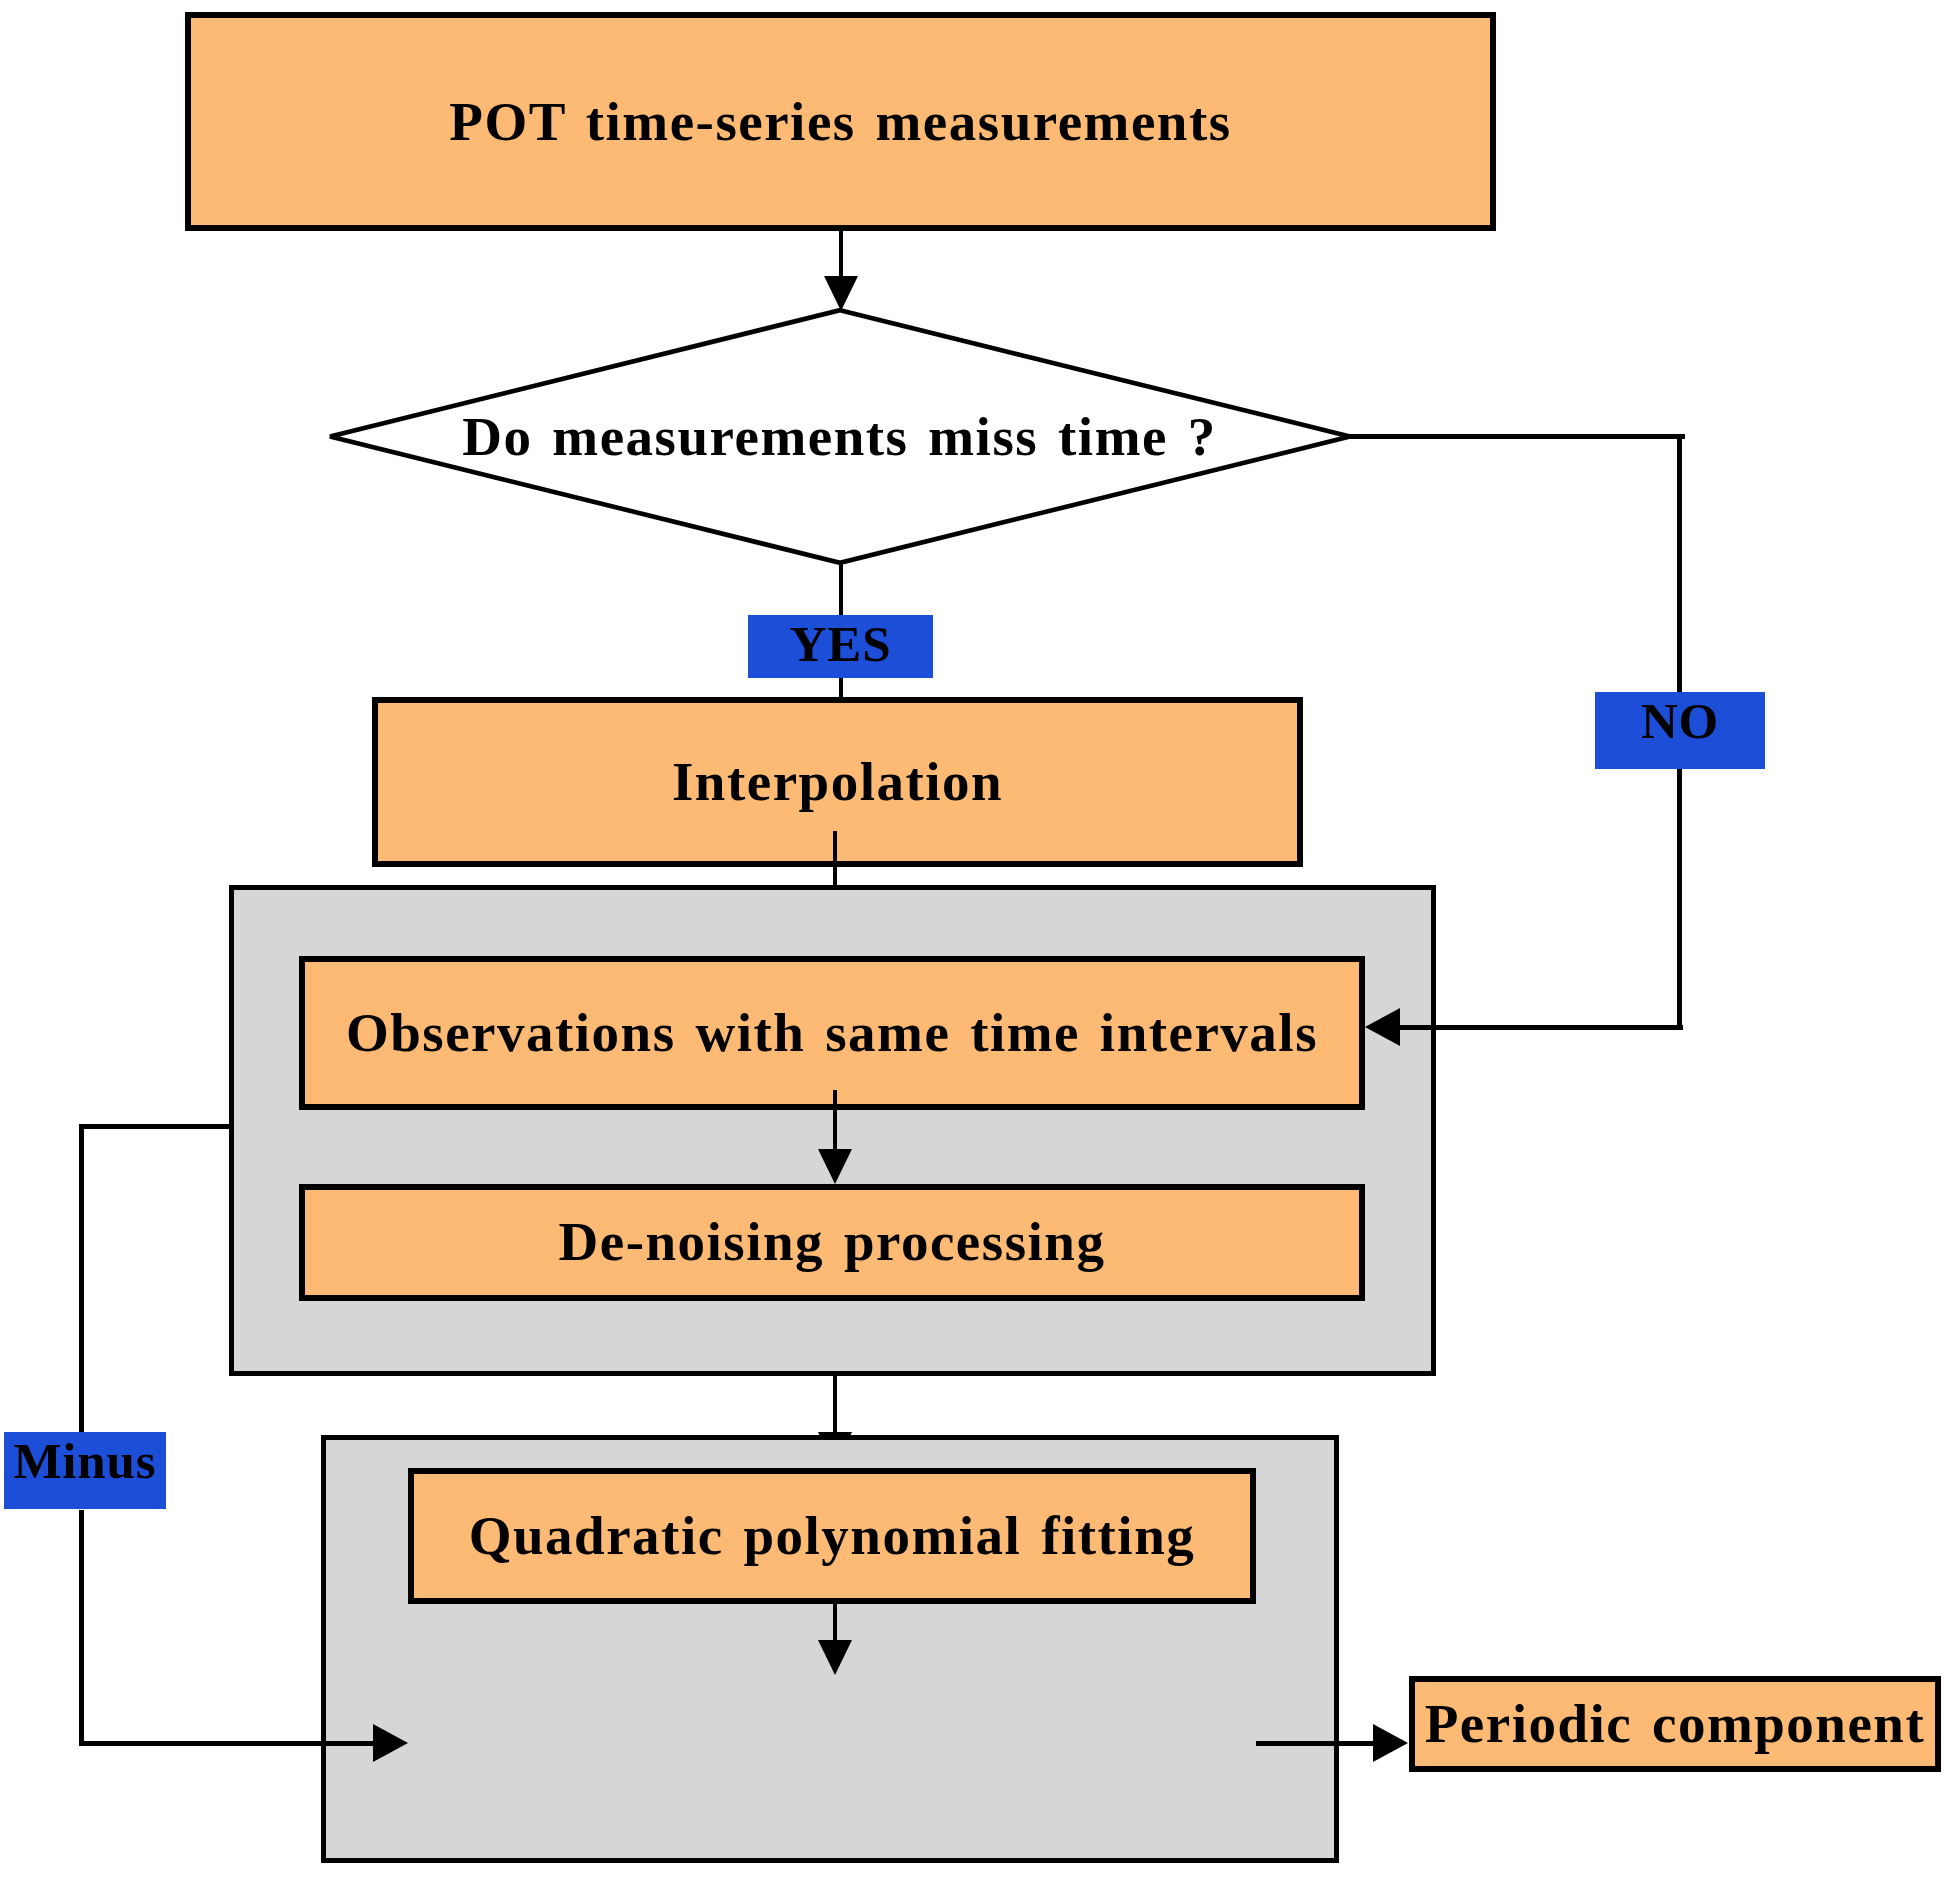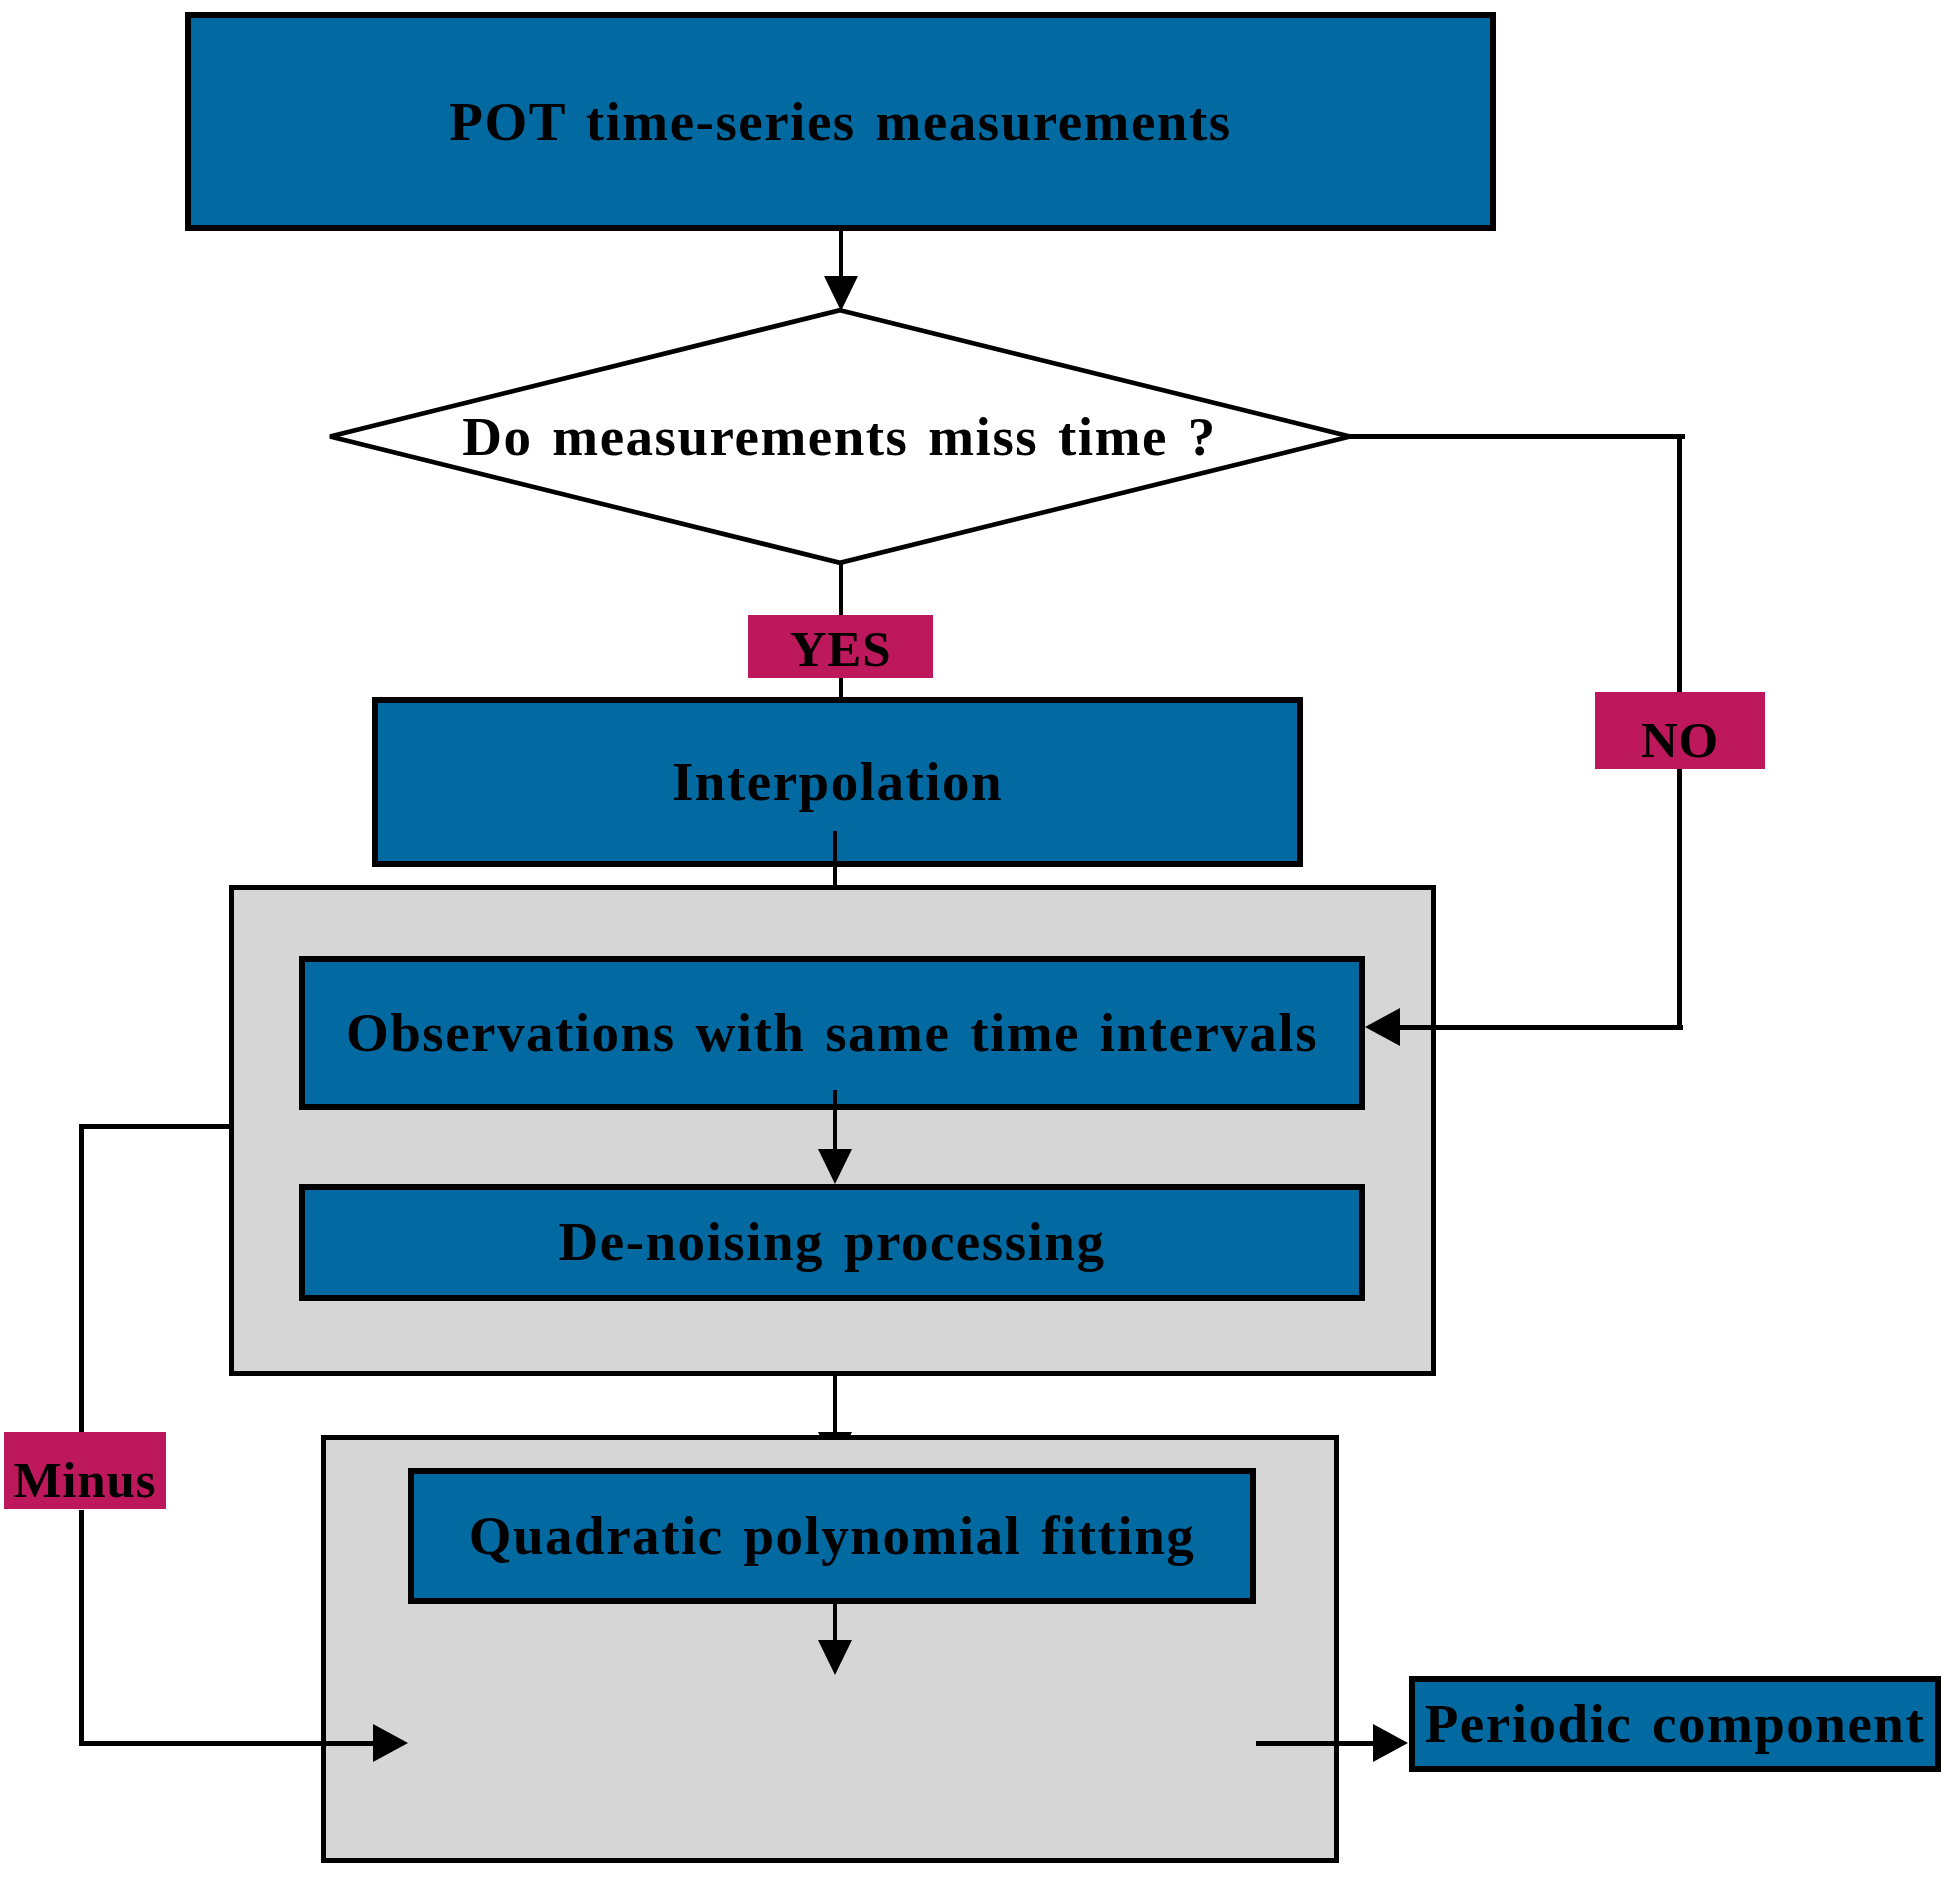--- a/index.html
+++ b/index.html
@@ -9,45 +9,45 @@
     height: 1883px;
     background: #ffffff;
     font-family: "Liberation Serif", "DejaVu Serif", serif;
     font-weight: bold;
     color: #000;
     overflow: hidden;
   }
   .node {
     position: absolute;
     box-sizing: border-box;
-    background: #0369a1;
+    background: #fdba74;
     border: 6.2px solid #000000;
     display: flex;
     align-items: center;
     justify-content: center;
     text-align: center;
     font-size: 55px;
     letter-spacing: 1.5px;
     word-spacing: 4.6px;
     line-height: 1.1;
   }
   .container-box {
     position: absolute;
     box-sizing: border-box;
     background: #d6d6d6;
     border: 5.4px solid #000000;
   }
   .edge-label {
     position: absolute;
     display: flex;
-    align-items: flex-end;
+    align-items: flex-start;
     justify-content: center;
     font-size: 51px;
     letter-spacing: 0.8px;
-    background: #be185d;
+    background: #1d4ed8;
   }
   .vline, .hline { position: absolute; background: #000000; }
   .head-down {
     position: absolute; width: 0; height: 0;
     border-left: 17px solid transparent;
     border-right: 17px solid transparent;
     border-top: 35px solid #000000;
   }
   .head-left {
     position: absolute; width: 0; height: 0;

